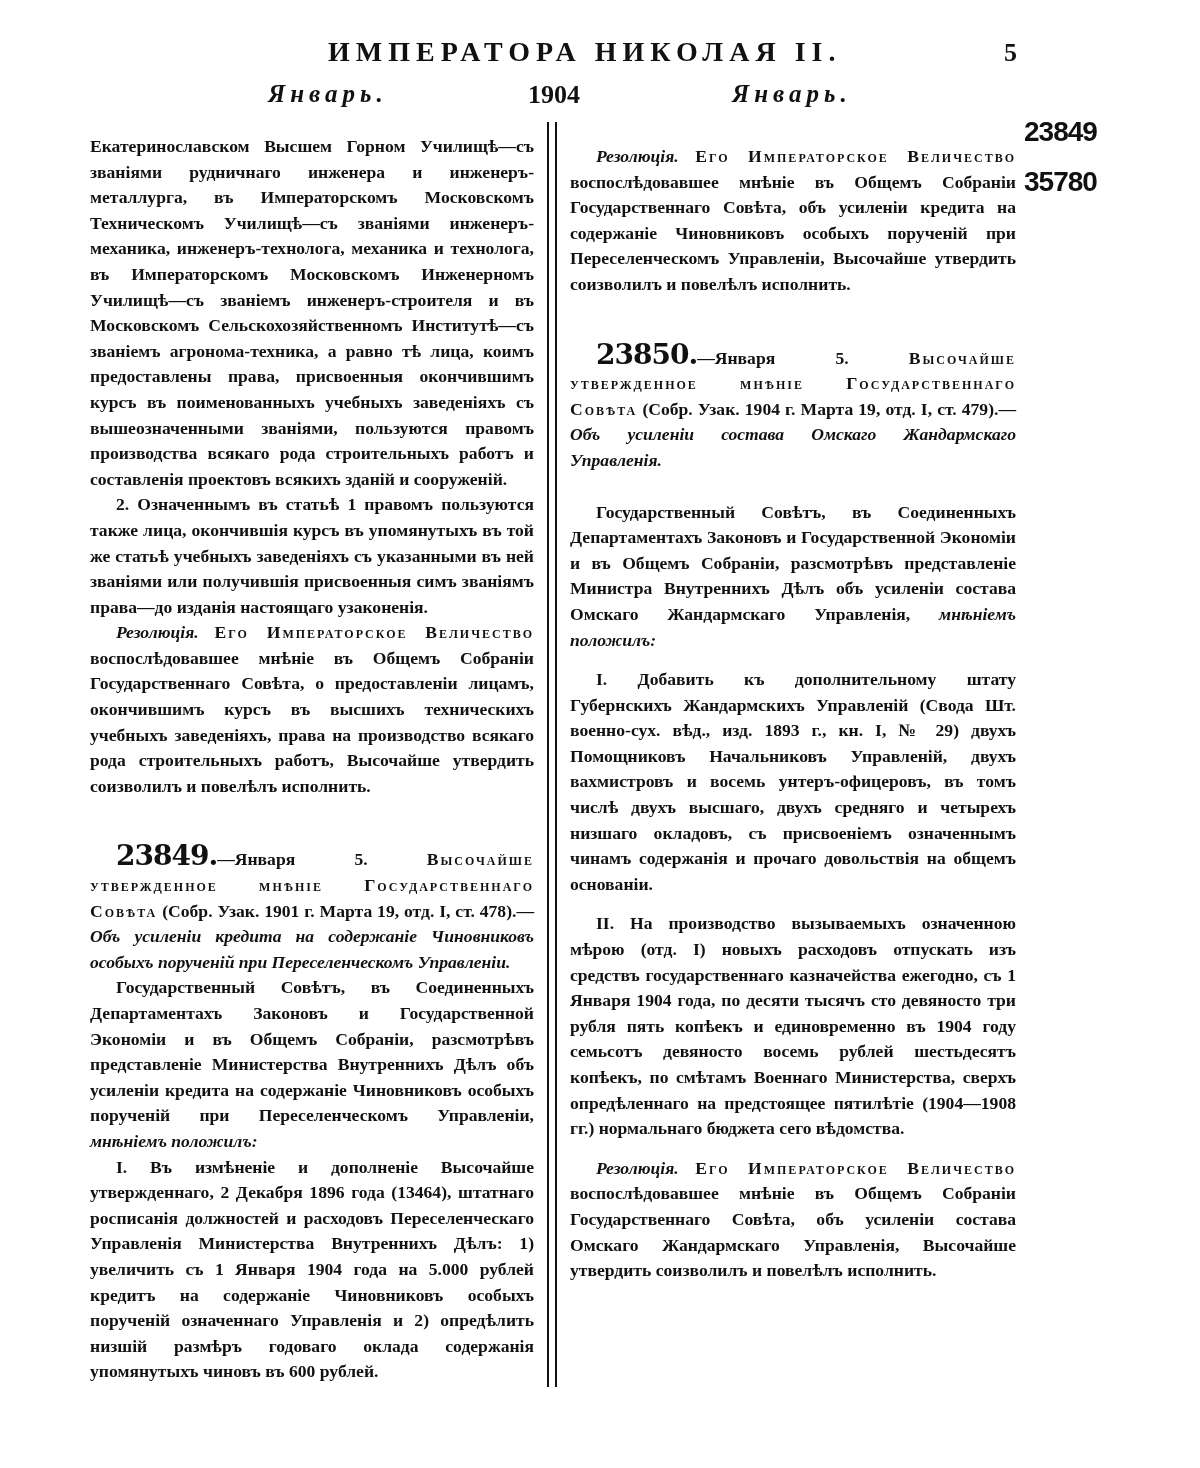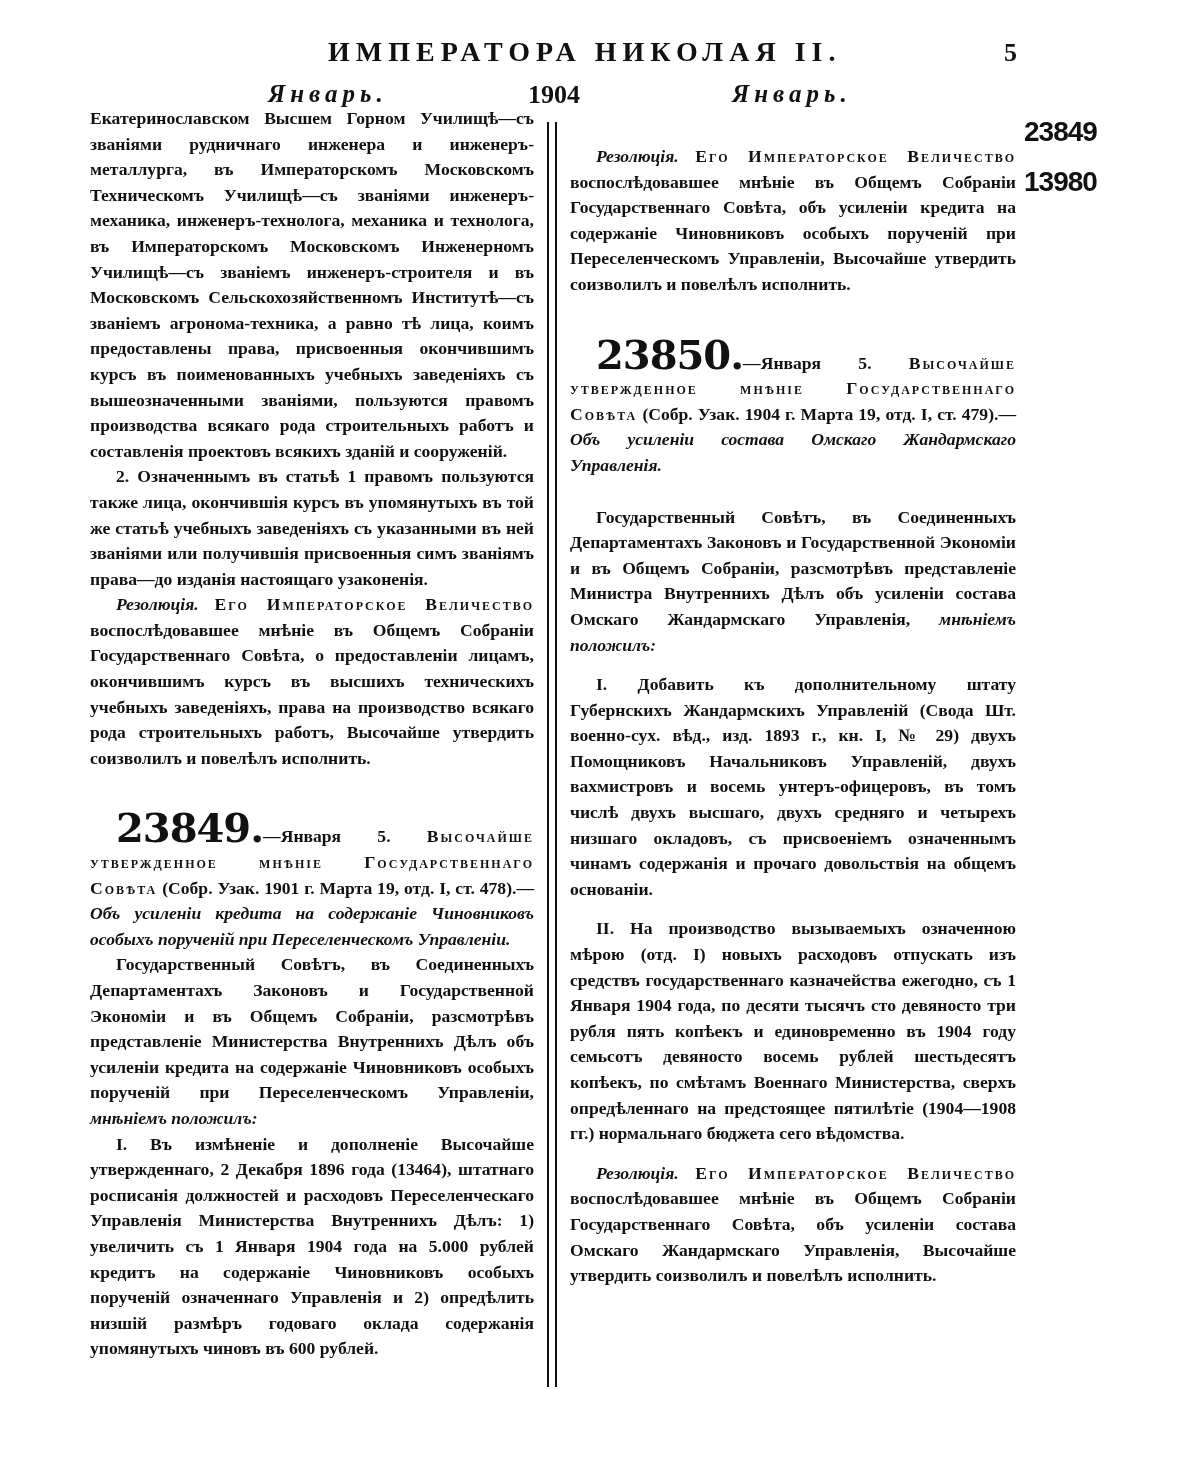--- a/index.html
+++ b/index.html
@@ -5,47 +5,47 @@
   html, body { margin: 0; padding: 0; background: #ffffff; }
   body { width: 1200px; height: 1468px; position: relative; overflow: hidden; color: #111; font-family: "Liberation Serif", "DejaVu Serif", serif; }
   .page { position: absolute; left: 0; top: 0; width: 1080px; height: 1468px; }
   .running-head { position: absolute; top: 36px; left: 328px; font-size: 28px; font-weight: bold; letter-spacing: 6px; font-family: "Liberation Serif", serif; }
   .page-number { position: absolute; top: 38px; left: 1004px; font-size: 26px; font-weight: bold; }
   .month-left { position: absolute; top: 80px; left: 268px; font-size: 25px; font-style: italic; font-weight: bold; letter-spacing: 5px; }
   .year { position: absolute; top: 80px; left: 528px; font-size: 26px; font-weight: bold; }
   .month-right { position: absolute; top: 80px; left: 732px; font-size: 25px; font-style: italic; font-weight: bold; letter-spacing: 5px; }
   .divider { position: absolute; left: 547px; top: 122px; width: 6px; height: 1265px; border-left: 2px solid #111; border-right: 2px solid #111; }
   .col { position: absolute; font-size: 17.6px; line-height: 25.6px; text-align: justify; font-weight: bold; font-family: "Liberation Serif", serif; }
-  .col-left { left: 90px; top: 106px; width: 444px; }
+  .col-left { left: 90px; top: 134px; width: 444px; }
   .col-right { left: 570px; top: 118px; width: 446px; }
   .p { margin: 0; text-indent: 0; }
   .indent { text-indent: 26px; }
   .it { font-style: italic; }
   .sc { font-variant: small-caps; letter-spacing: 2px; }
   .spacer-s { height: 14px; }
   .spacer-m { height: 26px; }
   .spacer-l { height: 44px; }
-  .law-num { font-size: 40px; font-weight: 900; font-family: "DejaVu Serif", serif; letter-spacing: -1px; }
+  .law-num { font-size: 28px; font-weight: 900; font-family: "DejaVu Serif", serif; letter-spacing: -1px; }
   .margin-num { position: absolute; left: 1024px; font-size: 28px; font-weight: 900; font-family: Liberation Sans, sans-serif; letter-spacing: -1px; }
   .mn1 { top: 116px; }
   .mn2 { top: 166px; }
 </style>
 </head>
 <body>
 
 <div class="page">
 
   <div class="running-head">ИМПЕРАТОРА НИКОЛАЯ II.</div>
   <div class="page-number">5</div>
   <div class="month-left">Январь.</div>
   <div class="year">1904</div>
   <div class="month-right">Январь.</div>
 
   <div class="margin-num mn1">23849</div>
-  <div class="margin-num mn2">13980</div>
+  <div class="margin-num mn2">35780</div>
 
   <div class="divider"></div>
 
   <div class="col col-left">
     <p class="p">Екатеринославском Высшем Горном Училищѣ—съ званіями рудничнаго инженера и инженеръ-металлурга, въ Императорскомъ Московскомъ Техническомъ Училищѣ—съ званіями инженеръ-механика, инженеръ-технолога, механика и технолога, въ Императорскомъ Московскомъ Инженерномъ Училищѣ—съ званіемъ инженеръ-строителя и въ Московскомъ Сельскохозяйственномъ Институтѣ—съ званіемъ агронома-техника, а равно тѣ лица, коимъ предоставлены права, присвоенныя окончившимъ курсъ въ поименованныхъ учебныхъ заведеніяхъ съ вышеозначенными званіями, пользуются правомъ производства всякаго рода строительныхъ работъ и составленія проектовъ всякихъ зданій и сооруженій.</p>
     <p class="p indent">2. Означеннымъ въ статьѣ 1 правомъ пользуются также лица, окончившія курсъ въ упомянутыхъ въ той же статьѣ учебныхъ заведеніяхъ съ указанными въ ней званіями или получившія присвоенныя симъ званіямъ права—до изданія настоящаго узаконенія.</p>
     <p class="p indent">
       <span class="it">Резолюція.</span>
       <span class="sc">Его Императорское Величество</span>
       <span>воспослѣдовавшее мнѣніе въ Общемъ Собраніи Государственнаго Совѣта, о предоставленіи лицамъ, окончившимъ курсъ въ высшихъ техническихъ учебныхъ заведеніяхъ, права на производство всякаго рода строительныхъ работъ, Высочайше утвердить соизволилъ и повелѣлъ исполнить.</span>

